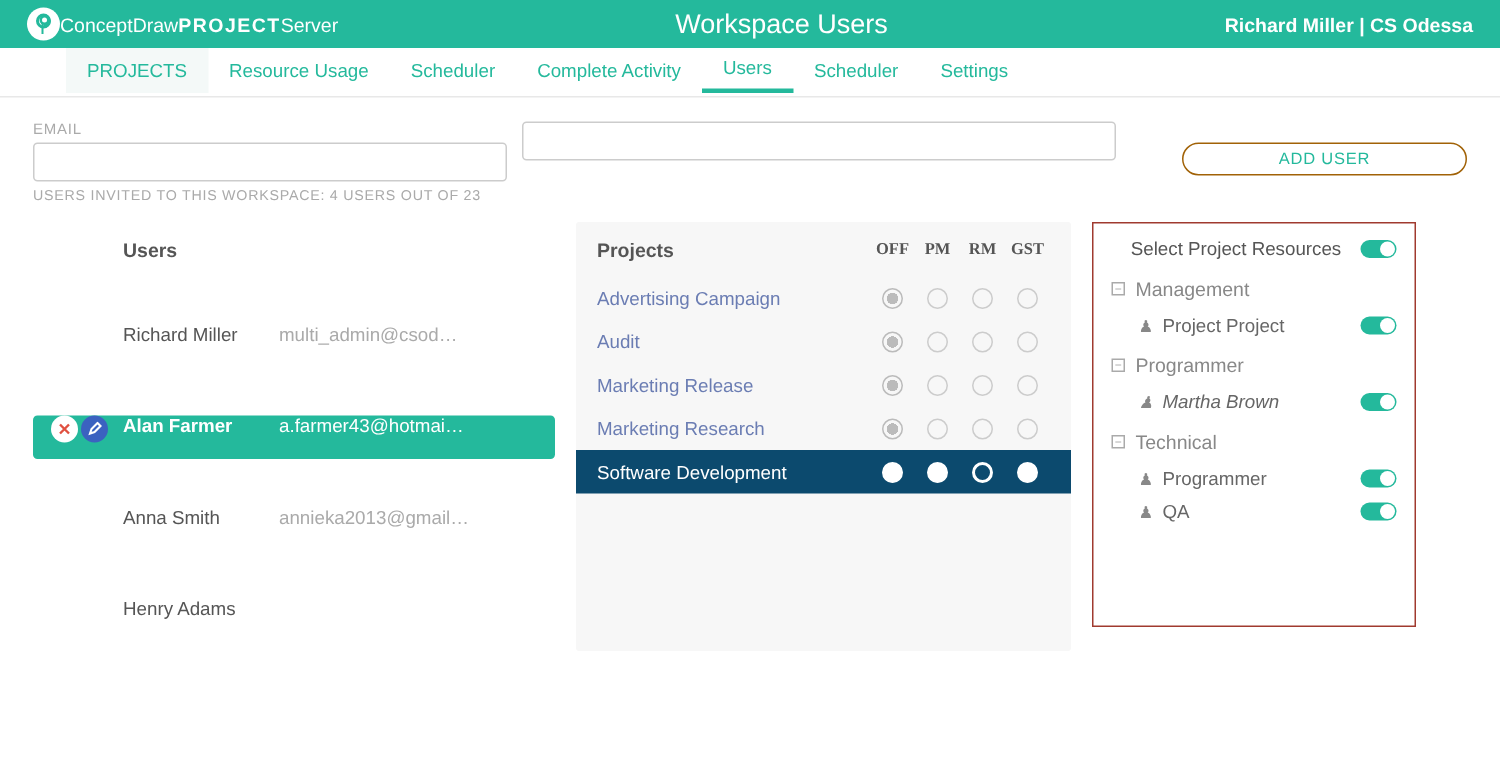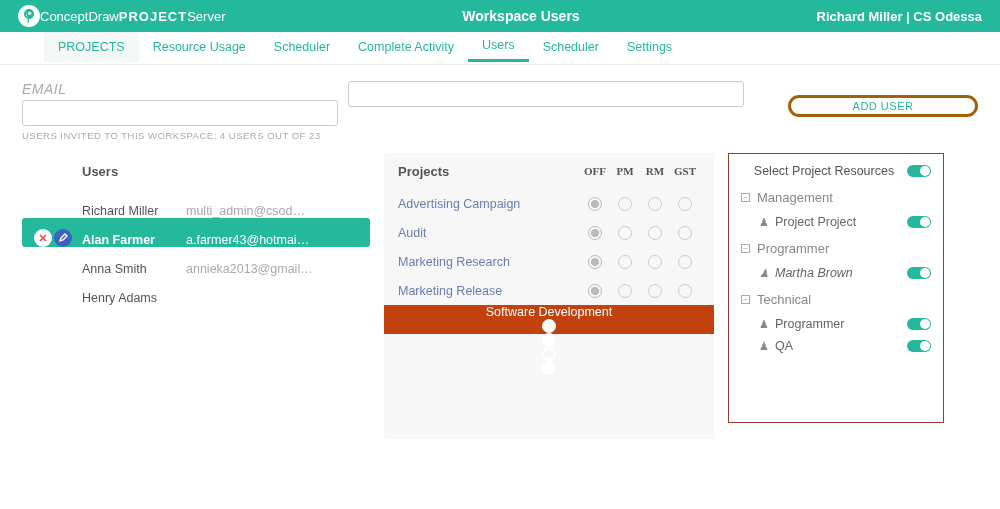--- a/index.html
+++ b/index.html
@@ -1,55 +1,55 @@
 <!DOCTYPE html>
 <html><head>
 <meta charset="utf-8">
 <style>
 * { box-sizing: border-box; margin: 0; padding: 0; }
 body { font-family: -apple-system, "Segoe UI", Arial, sans-serif; font-size: 13px; color: #555; background: #fff; width: 1000px; }
 .topbar { background: #24b99c; color: #fff; height: 32px; display: flex; align-items: center; padding: 0 18px; }
 .topbar .logo-text { display: flex; align-items: center; gap: 0; }
 .topbar .logo-icon { width: 22px; height: 22px; background: #fff; border-radius: 50%; position: relative; display: flex; align-items: center; justify-content: center; }
 .topbar .logo-icon svg { width: 16px; height: 16px; }
-.topbar .title-center { flex: 1; text-align: center; font-size: 14px; font-weight: 700; }
+.topbar .title-center { flex: 1; text-align: center; font-size: 18px; font-weight: 400; }
 .topbar .user-right { font-size: 13px; font-weight: 600; }
 .navbar { display: flex; align-items: center; height: 30px; padding-left: 44px; font-size: 12.5px; border-bottom: 1px solid transparent; }
 .navbar .tab { padding: 0 14px; height: 30px; display: flex; align-items: center; color: #24b99c; cursor: pointer; }
 .navbar .tab.bg { background: #f4f9f8; color: #24b99c; }
 .navbar .tab.active { border-bottom: 3px solid #24b99c; }
 .hr { height: 1px; background: #e8e8e8; margin-top: 2px; }
 .content { padding: 16px 22px 0 22px; display: flex; gap: 24px; }
 .left-search { display: flex; gap: 10px; }
 .field-group { display: flex; flex-direction: column; gap: 3px; }
-.field-label { font-size: 14px; letter-spacing: 0.5px; color: #aaa; font-style: italic; }
+.field-label { font-size: 10px; letter-spacing: 0.5px; color: #aaa; }
 .field-input { height: 26px; border: 1px solid #ccc; border-radius: 3px; padding: 0 6px; font-size: 13px; }
-.add-user-btn { width: 190px; height: 22px; border: 3px solid #a16207; border-radius: 12px; background: #fff; color: #24b99c; font-size: 11px; letter-spacing: 0.5px; cursor: pointer; display: flex; align-items: center; justify-content: center; }
+.add-user-btn { width: 190px; height: 22px; border: 1px solid #a16207; border-radius: 12px; background: #fff; color: #24b99c; font-size: 11px; letter-spacing: 0.5px; cursor: pointer; display: flex; align-items: center; justify-content: center; }
 .invited-text { font-size: 9.5px; letter-spacing: 0.5px; color: #aaa; margin-top: 4px; }
 .main-area { display: flex; padding: 0 22px; margin-top: 12px; gap: 14px; align-items: flex-start; }
 .users-col { width: 348px; }
 .col-header { height: 36px; display: flex; align-items: center; font-size: 13px; font-weight: 600; color: #555; padding-left: 60px; }
-.user-row { height: 29px; display: flex; align-items: flex-end; font-size: 12.5px; padding-left: 0; }
+.user-row { height: 29px; display: flex; align-items: flex-start; font-size: 12.5px; padding-left: 0; margin-top: 32px; }
 .user-row .actions { width: 56px; display: flex; gap: 2px; justify-content: flex-end; padding-right: 6px; }
 .user-row .name { width: 108px; padding-left: 4px; }
 .user-row .email { color: #aaa; overflow: hidden; text-overflow: ellipsis; white-space: nowrap; flex: 1; }
 .user-row.selected { background: #24b99c; color: #fff; border-radius: 3px; }
 .user-row.selected .email { color: #fff; }
 .user-row.selected .name { font-weight: 600; }
 .icon-circle { width: 18px; height: 18px; border-radius: 50%; background: #fff; display: flex; align-items: center; justify-content: center; }
 .projects-col { width: 330px; background: #f7f7f7; border-radius: 2px; }
 .proj-header { height: 36px; display: flex; align-items: center; padding: 0 14px; font-weight: 600; color: #555; }
 .proj-header .ph-name { flex: 1; }
 .proj-header .ph-col { width: 30px; text-align: center; font-size: 11px; font-family: Liberation Serif, serif; }
 .proj-row { height: 29px; display: flex; align-items: center; padding: 0 14px; font-size: 12.5px; }
 .proj-row .pname { flex: 1; color: #6b7db3; }
 .proj-row .radio { width: 30px; display: flex; justify-content: center; }
 .proj-row .dot { width: 14px; height: 14px; border: 1.5px solid #ccc; border-radius: 50%; }
 .proj-row .dot.filled { border-color: #bbb; background: radial-gradient(circle, #bbb 0%, #bbb 45%, transparent 46%); }
-.proj-row.selected { background: #c2410c; flex-direction: column; }
+.proj-row.selected { background: #0c4a6e; }
 .proj-row.selected .pname { color: #fff; font-weight: 500; }
 .proj-row.selected .dot { border-color: #fff; }
 .proj-row.selected .dot.white-filled { background: #fff; }
 .proj-row.selected .dot.white-ring { border: 2px solid #fff; }
 .resources-col { width: 216px; border: 1.5px solid #a03a2f; padding: 10px 12px 24px 12px; min-height: 270px; }
 .res-title-row { display: flex; align-items: center; justify-content: space-between; margin-bottom: 12px; }
 .res-title { font-size: 12.5px; color: #555; text-align: center; flex: 1; }
 .toggle { width: 24px; height: 12px; background: #24b99c; border-radius: 6px; position: relative; cursor: pointer; }
 .toggle::after { content: ''; position: absolute; right: 1px; top: 1px; width: 10px; height: 10px; background: #fff; border-radius: 50%; }
 .res-group { margin-bottom: 8px; }
@@ -182,36 +182,36 @@
             <div class="dot"></div>
           </div>
           <div class="radio">
             <div class="dot"></div>
           </div>
           <div class="radio">
             <div class="dot"></div>
           </div>
         </div>
         <div class="proj-row">
+          <div class="pname">Marketing Release</div>
+          <div class="radio">
+            <div class="dot filled"></div>
+          </div>
+          <div class="radio">
+            <div class="dot"></div>
+          </div>
+          <div class="radio">
+            <div class="dot"></div>
+          </div>
+          <div class="radio">
+            <div class="dot"></div>
+          </div>
+        </div>
+        <div class="proj-row">
           <div class="pname">Marketing Research</div>
-          <div class="radio">
-            <div class="dot filled"></div>
-          </div>
-          <div class="radio">
-            <div class="dot"></div>
-          </div>
-          <div class="radio">
-            <div class="dot"></div>
-          </div>
-          <div class="radio">
-            <div class="dot"></div>
-          </div>
-        </div>
-        <div class="proj-row">
-          <div class="pname">Marketing Release</div>
           <div class="radio">
             <div class="dot filled"></div>
           </div>
           <div class="radio">
             <div class="dot"></div>
           </div>
           <div class="radio">
             <div class="dot"></div>
           </div>
           <div class="radio">

